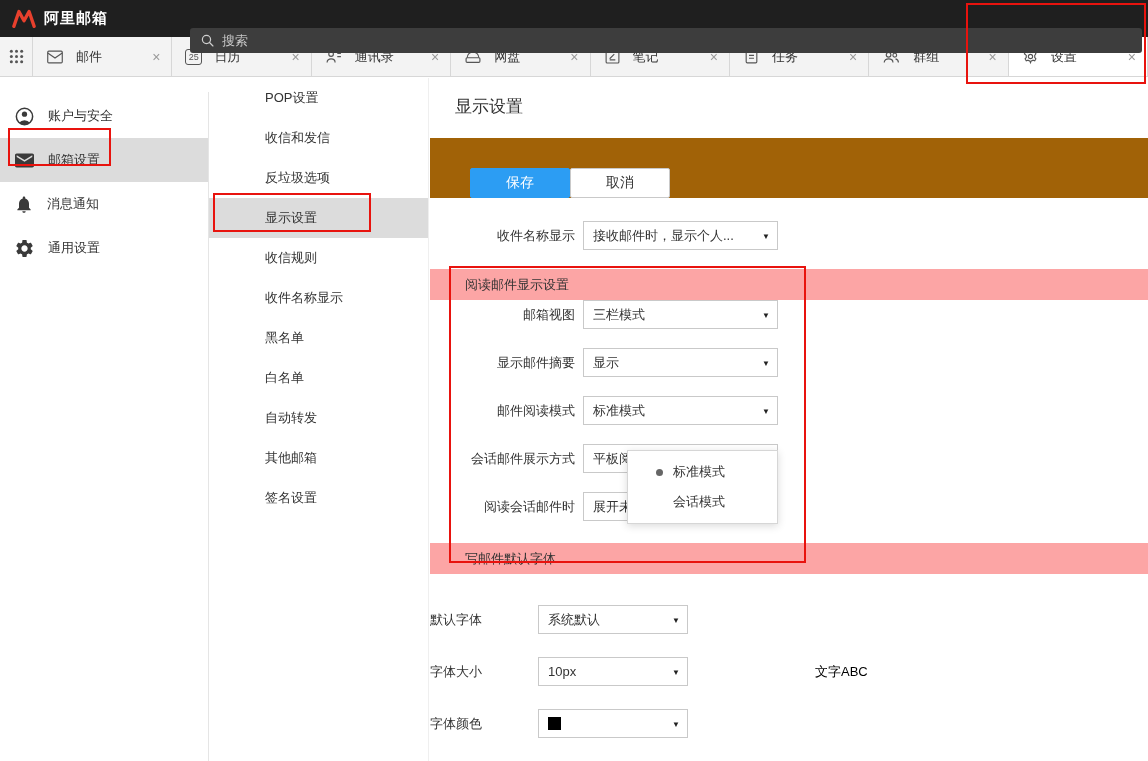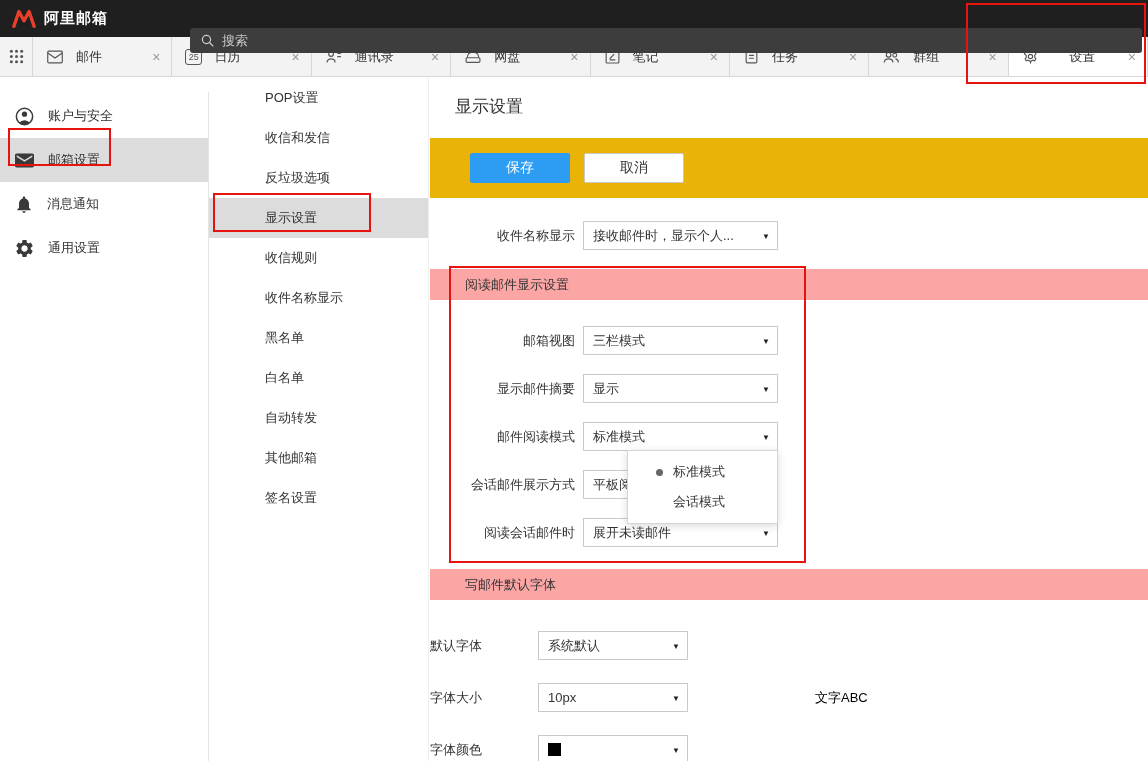--- a/index.html
+++ b/index.html
@@ -14,50 +14,50 @@
   .topbar { position:absolute; top:0; left:0; right:0; height:37px; background:#1f1f1f; display:flex; align-items:center; z-index:5; }
   .brand { width:190px; display:flex; align-items:center; gap:8px; padding-left:12px; flex:none; }
   .brand-name { color:#fff; font-size:15px; font-weight:bold; letter-spacing:1px; }
   .search { flex:1; height:25px; margin-right:6px; background:#3d3d3d; border-radius:3px; display:flex; align-items:center; padding:0 10px; gap:7px; color:#c9c9c9; cursor:text;margin-top:44px; }
   .search span { font-size:13px; }
 
   
   .tabbar { position:absolute; top:37px; left:0; right:0; height:40px; background:#f3f3f3; border-bottom:1px solid #d7d7d7; display:flex; z-index:4; }
   .apps-btn { width:33px; flex:none; display:flex; align-items:center; justify-content:center; border-right:1px solid #d7d7d7; cursor:pointer; }
   .tab { flex:1; display:flex; align-items:center; gap:12px; padding:0 9px 0 13px; border-right:1px solid #d7d7d7; cursor:pointer; min-width:0; }
-  .tab.active { background:#fff;text-align:center; }
+  .tab.active { background:#fff; }
   .tab-label { flex:1; white-space:nowrap; overflow:hidden; color:#333; }
   .tab-close { color:#999; font-size:14px; line-height:1; cursor:pointer; padding:2px; }
   .calendar-icon { width:17px; height:16px; border:1.5px solid #555; border-radius:3px; font-size:9px; display:flex; align-items:center; justify-content:center; color:#555; flex:none; }
   .tab svg { flex:none; }
 
   
   .sidebar { position:absolute; top:92px; left:0; width:209px; bottom:0; background:#fff; border-right:1px solid #e5e5e5; padding-top:2px; }
   .side-item { height:44px; display:flex; align-items:center; gap:13px; padding-left:14px; cursor:pointer; }
   .side-item.selected { background:#dcdcdc; }
   .side-item span { font-size:13px; color:#333; }
 
   
   .subnav { position:absolute; top:78px; left:209px; width:220px; bottom:0; background:#fff; border-right:1px solid #efefef; }
   .subnav-item { height:40px; line-height:40px; padding-left:56px; cursor:pointer; color:#333; }
   .subnav-item.selected { background:#dcdcdc; }
 
   
   .main { position:absolute; top:78px; left:430px; right:0; bottom:0; background:#fff; }
   .page-title { margin:17px 0 0 25px; font-size:17px; font-weight:normal; color:#333; }
-  .action-band { margin-top:20px; height:60px; background:#eab308; display:flex; align-items:center; gap:14px; padding-left:40px; }
+  .action-band { margin-top:20px; height:60px; background:#a16207; display:flex; align-items:flex-end; gap:0; padding-left:40px; }
   .btn { width:100px; height:30px; font-size:14px; border-radius:2px; cursor:pointer; font-family:inherit; }
   .btn-save { background:#2c9df3; border:1px solid #2c9df3; color:#fff; }
   .btn-cancel { background:#fff; border:1px solid #c9c9c9; color:#333; }
 
   .form-row { display:flex; align-items:center; margin-bottom:19px; }
   .row-label { width:145px; margin-right:8px; text-align:right; color:#333; white-space:nowrap; flex:none; }
   .row-label-sm { width:100px; margin-right:8px; text-align:left; color:#333; white-space:nowrap; flex:none; }
   .first-row { margin-top:23px; }
-  .fields-start { margin-top:26px; }
+  .fields-start { }
   .font-start { margin-top:31px; }
   .font-row { margin-bottom:23px; }
 
   .select { width:195px; height:29px; border:1px solid #c9c9c9; background:#fff; display:flex; align-items:center; padding:0 22px 0 9px; position:relative; cursor:pointer; white-space:nowrap; overflow:hidden; }
   .select-sm { width:150px; }
   .arrow { position:absolute; right:7px; top:50%; transform:translateY(-50%); font-size:8px; color:#222; }
 
   .section-strip { margin-top:17px; height:31px; background:#fca5a5; display:flex; align-items:center; padding-left:35px; color:#333; }
   .section-compose { margin-top:22px; }
 

